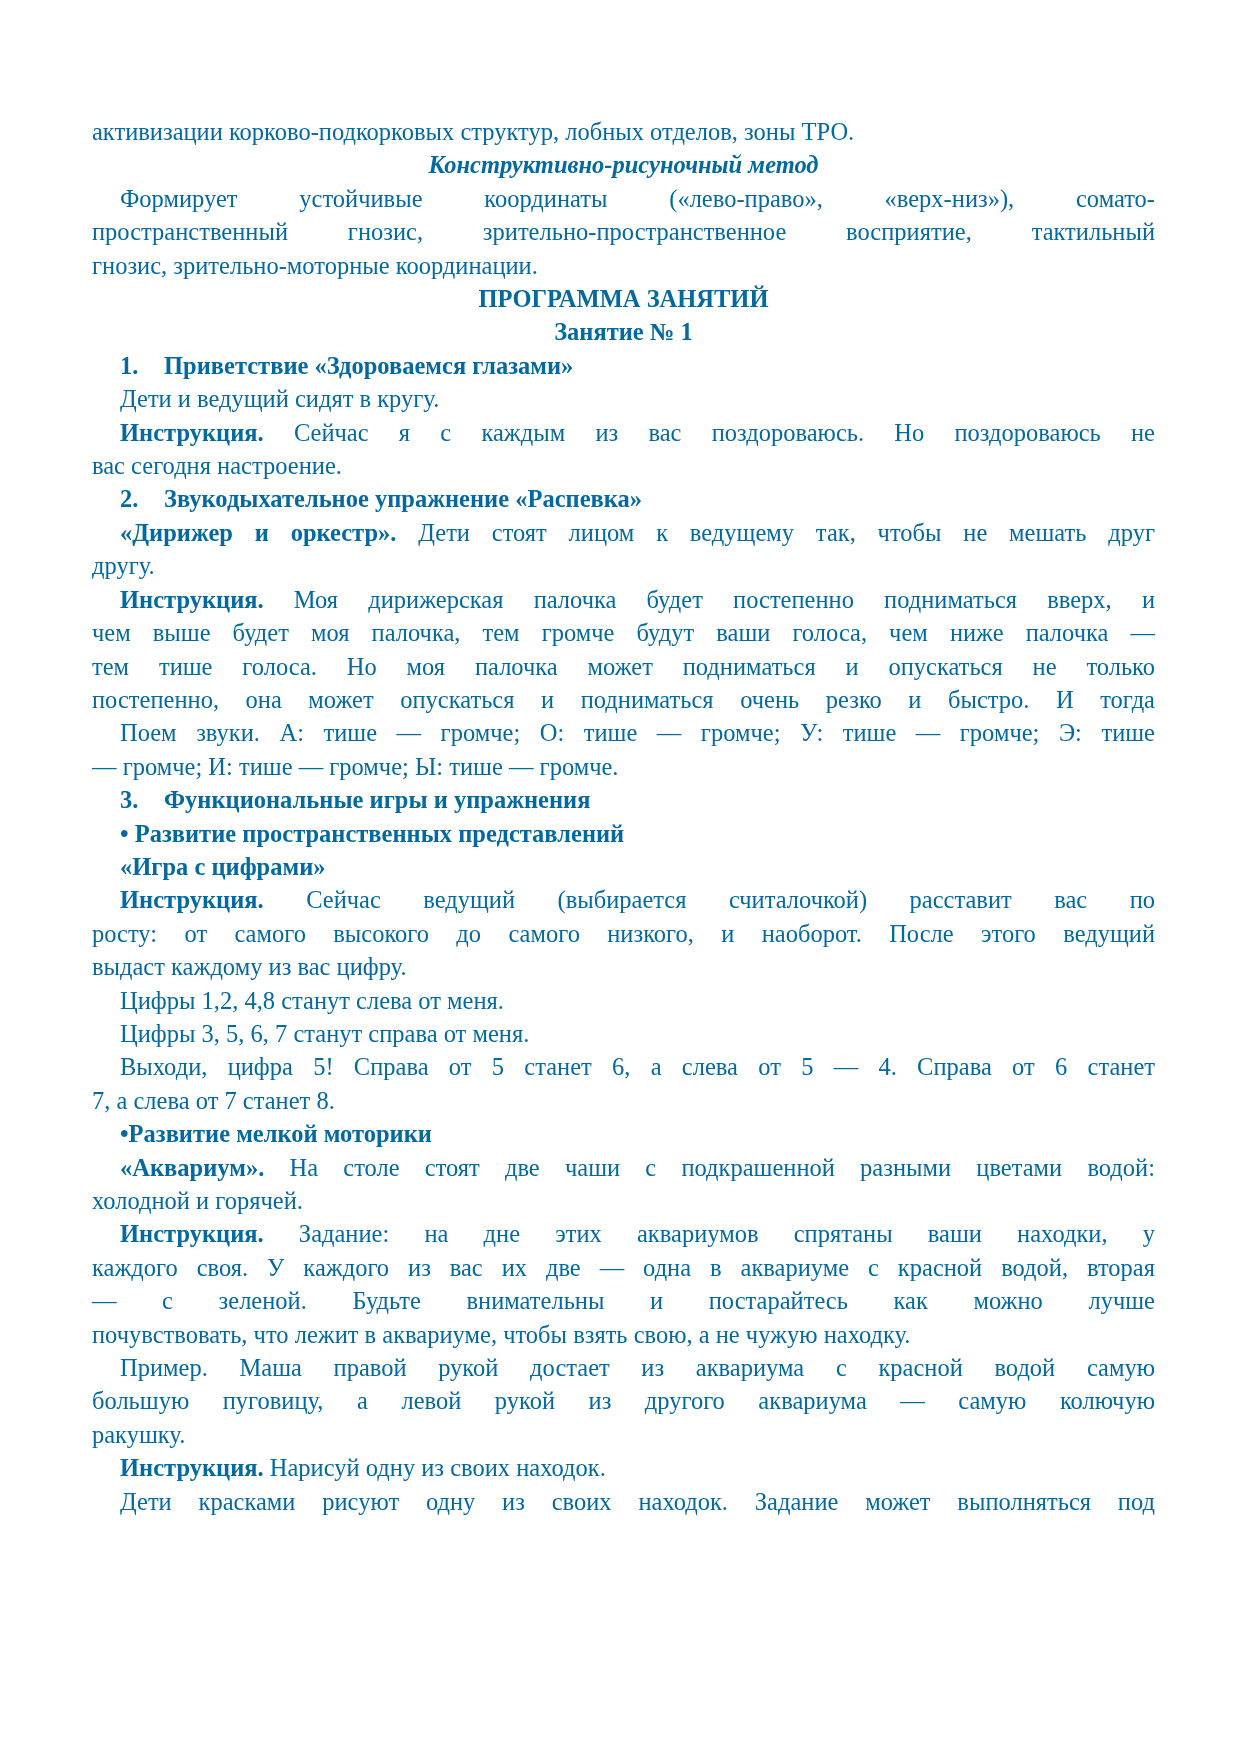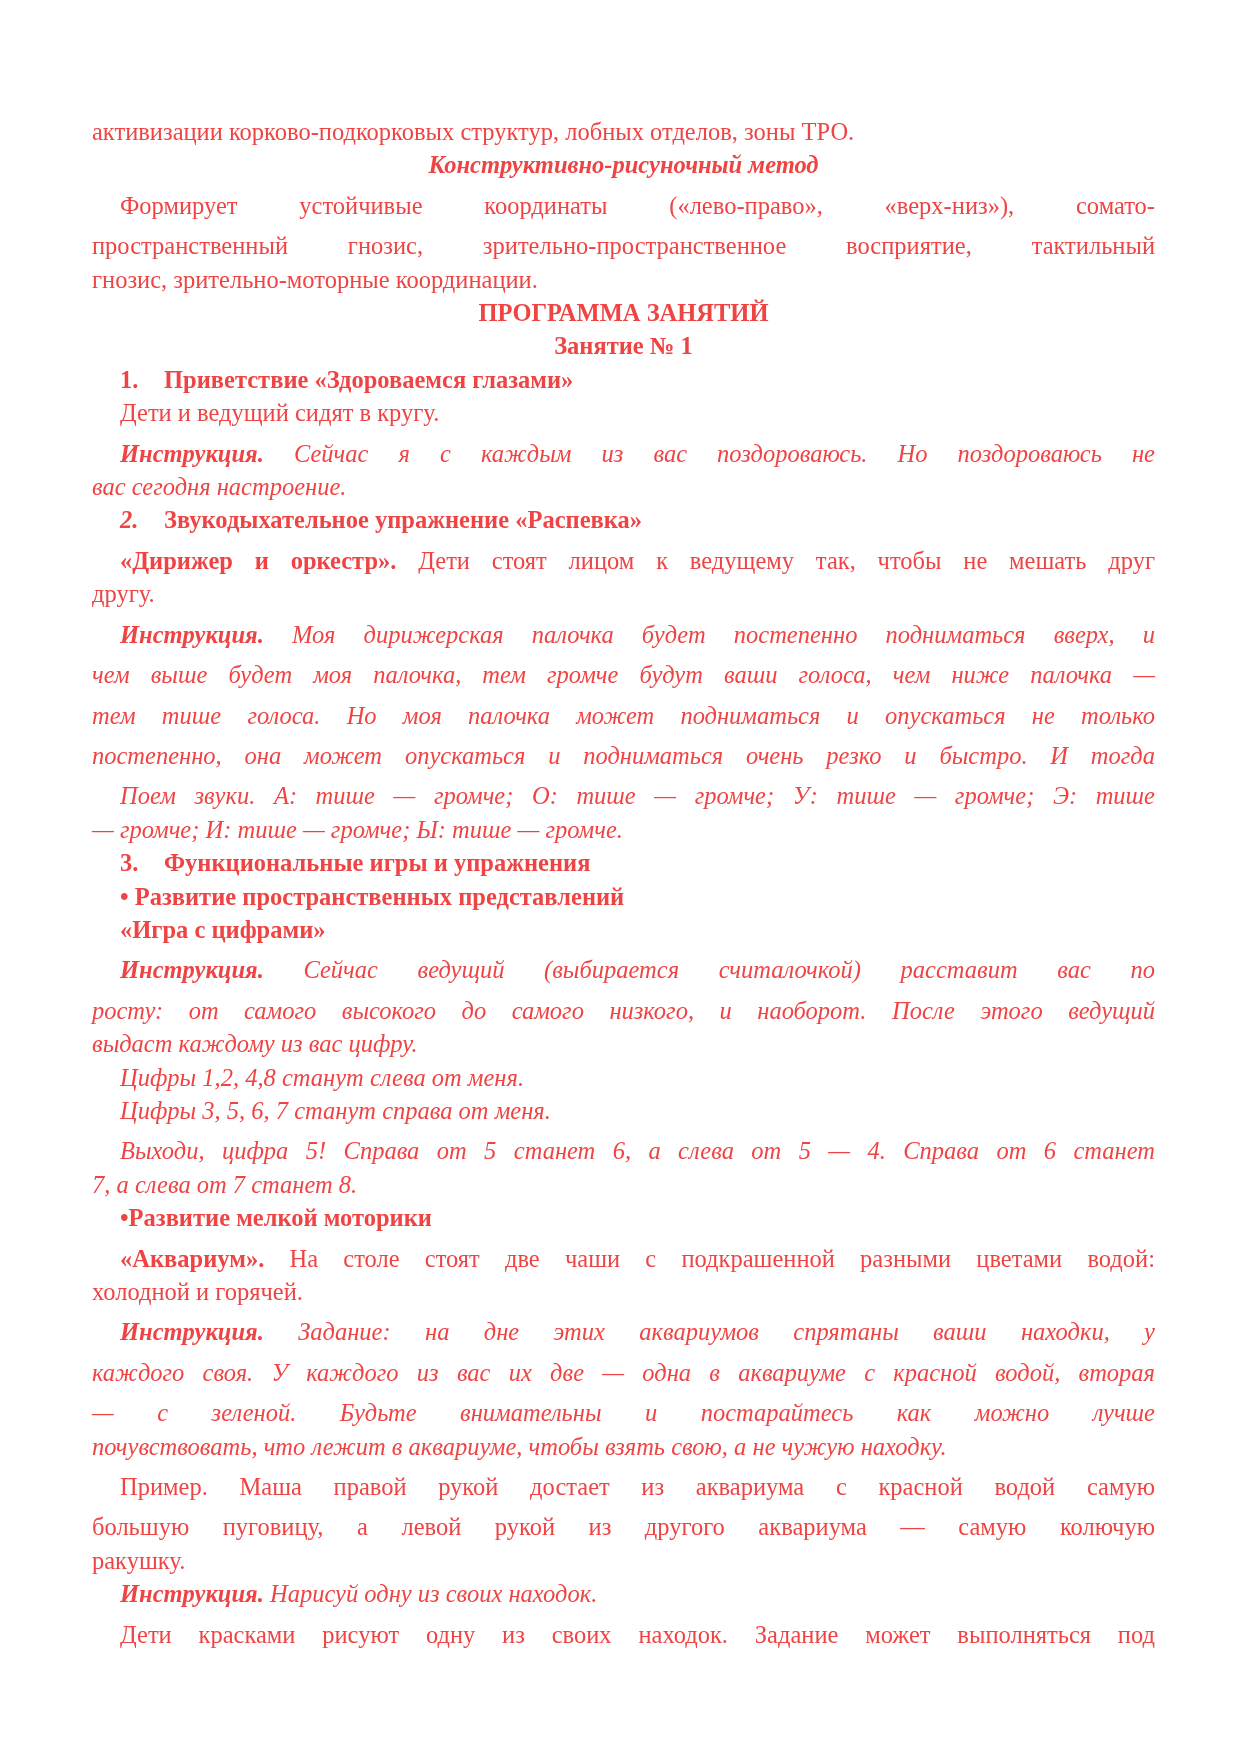--- a/index.html
+++ b/index.html
@@ -1,27 +1,27 @@
 <!DOCTYPE html>
 <html><head>
 <meta charset="utf-8">
 <style>
   html, body { margin: 0; padding: 0; background: #ffffff; }
   body { width: 1240px; height: 1754px; position: relative; overflow: hidden; }
   .page {
     position: absolute; left: 92px; top: 115px; width: 1063px;
-    font-family: "Liberation Serif", serif; font-size: 24.5px; color: #ef4444;
+    font-family: "Liberation Serif", serif; font-size: 24.5px; color: #0369a1;
     line-height: 33.4px;
   }
   .line { display: block; white-space: nowrap; }
-  .just { text-align: justify; text-align-last: justify; white-space: normal; margin-top: 7px; }
+  .just { text-align: justify; text-align-last: justify; white-space: normal; }
   .center { text-align: center; }
   .indent { padding-left: 28px; }
   .b { font-weight: bold; }
-  .i { font-style: italic; }
+  .i { }
   .bi { font-weight: bold; font-style: italic; font-family: Liberation Serif, serif; }
   .num { display: inline-block; width: 44px; }
 </style>
 </head>
 <body>
 
 <div class="page">
   <span class="line">активизации корково-подкорковых структур, лобных отделов, зоны ТРО.</span>
   <span class="line center bi">Конструктивно-рисуночный метод</span>
   <span class="line just indent">Формирует устойчивые координаты («лево-право», «верх-низ»), сомато-</span>

